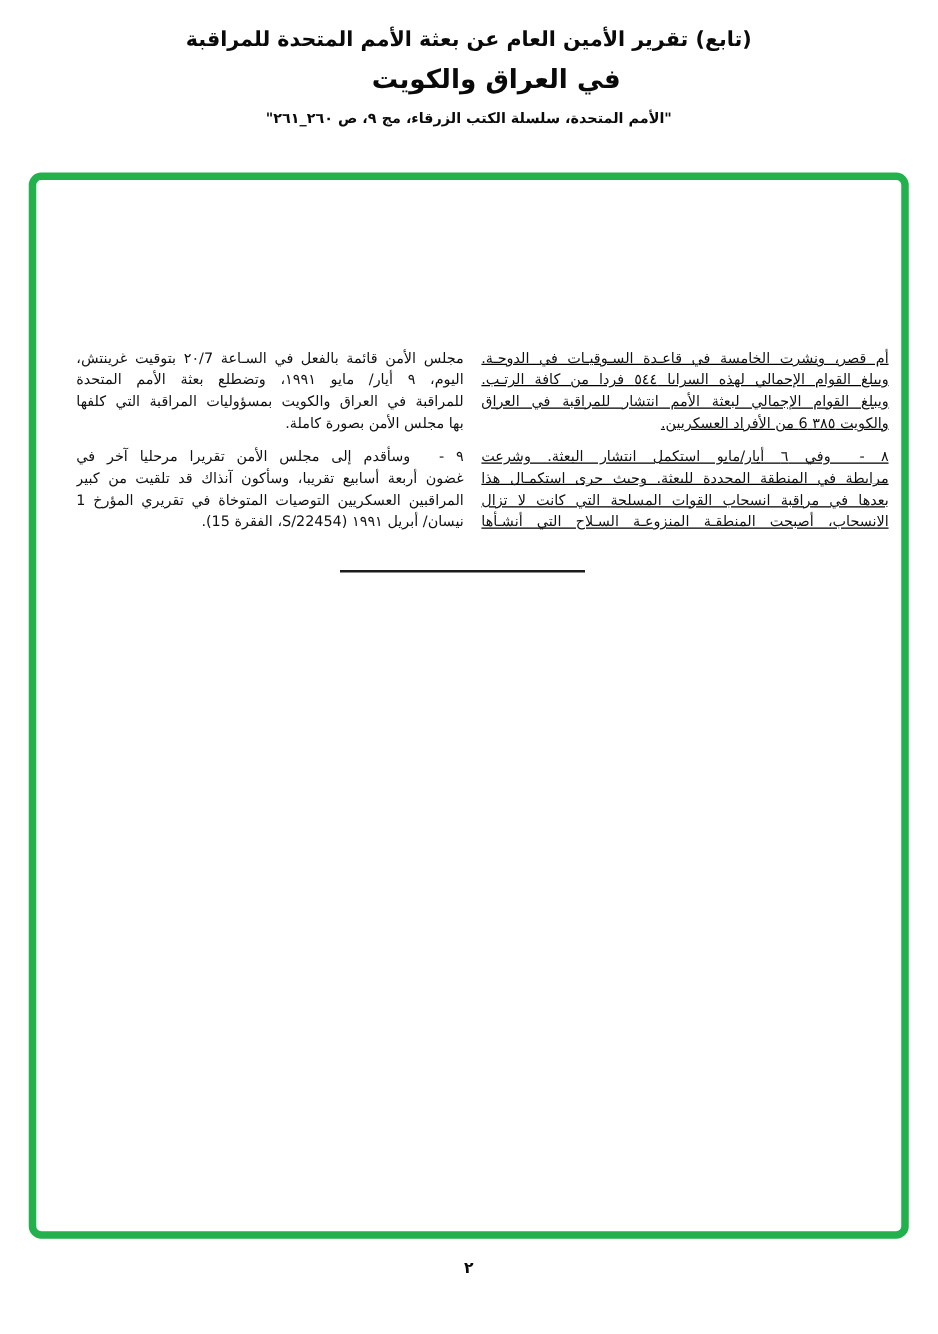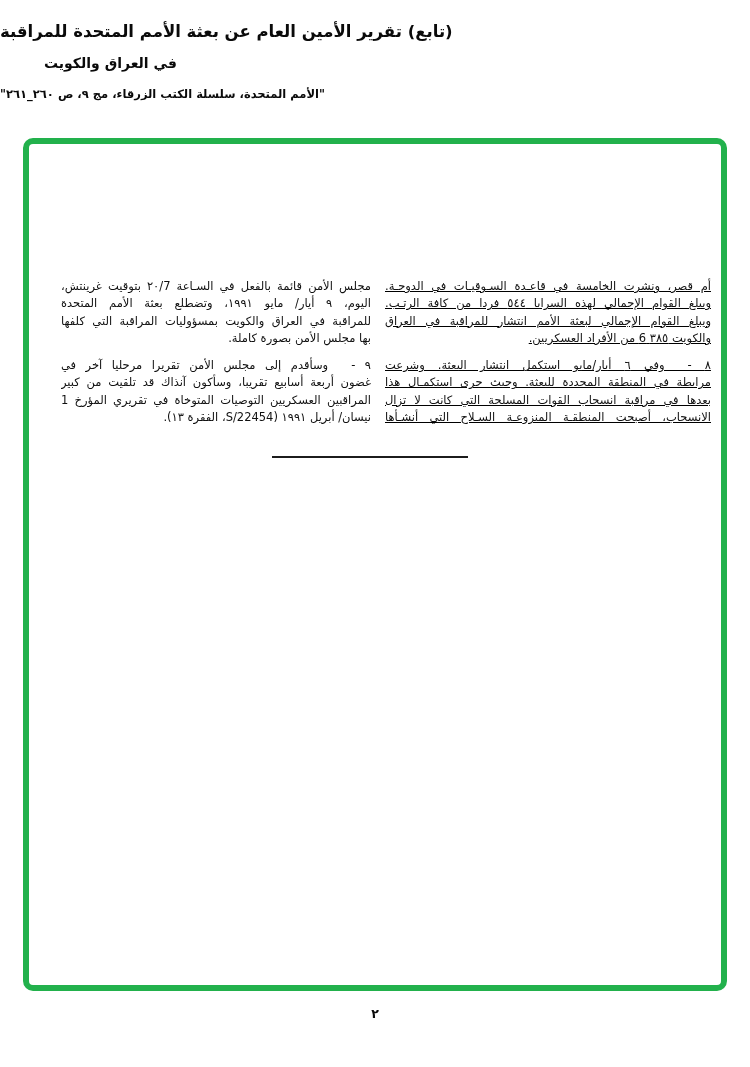--- a/index.html
+++ b/index.html
@@ -2,24 +2,24 @@
 <html lang="ar"><head>
 <meta charset="utf-8">
 <style>
   html,body{margin:0;padding:0;background:#ffffff;}
   .page{
     position:relative;width:750px;height:1067px;background:#ffffff;
     font-family:"DejaVu Sans",sans-serif;color:#000;overflow:hidden;
   }
   .header{
     position:absolute;top:20px;left:0;right:0;
-    direction:rtl;text-align:left;font-weight:bold;color:#0a0a0a;
+    direction:rtl;text-align:center;font-weight:bold;color:#0a0a0a;
   }
   .h1{font-size:16.5px;line-height:24px;}
-  .h2{font-size:14px;line-height:22px;margin-top:8px;padding-left:44px;}
+  .h2{font-size:21px;line-height:22px;margin-top:8px;padding-left:44px;}
   .h3{font-size:11.5px;line-height:16px;margin-top:12px;}
   .frame{
     position:absolute;left:23px;top:138px;width:704px;height:853px;
     box-sizing:border-box;border:6px solid #22b14c;border-radius:10px;
     background:transparent;
   }
   .textblock{
     position:absolute;top:278px;left:61px;width:650px;
     display:flex;direction:rtl;gap:14px;
   }
@@ -75,21 +75,21 @@
         <div class="paragraph">
           <div class="line">مجلس الأمن قائمة بالفعل في السـاعة ٢٠/7 بتوقيت غرينتش،</div>
           <div class="line">اليوم، ٩ أيار/ مايو ١٩٩١، وتضطلع بعثة الأمم المتحدة</div>
           <div class="line">للمراقبة في العراق والكويت بمسؤوليات المراقبة التي كلفها</div>
           <div class="line pl">بها مجلس الأمن بصورة كاملة.</div>
         </div>
         <div class="paragraph">
           <div class="line">٩ -  وسأقدم إلى مجلس الأمن تقريرا مرحليا آخر في</div>
           <div class="line">غضون أربعة أسابيع تقريبا، وسأكون آنذاك قد تلقيت من كبير</div>
           <div class="line">المراقبين العسكريين التوصيات المتوخاة في تقريري المؤرخ 1</div>
-          <div class="line pl">نيسان/ أبريل ١٩٩١ (S/22454، الفقرة ١٣).</div>
+          <div class="line pl">نيسان/ أبريل ١٩٩١ (S/22454، الفقرة 15).</div>
         </div>
       </div>
   </div>
 
   <div class="separator"></div>
 
   <div class="pageno">٢</div>
 
 </div>
 

